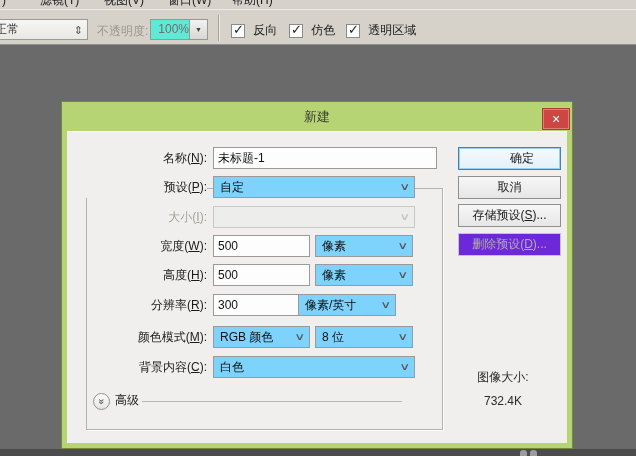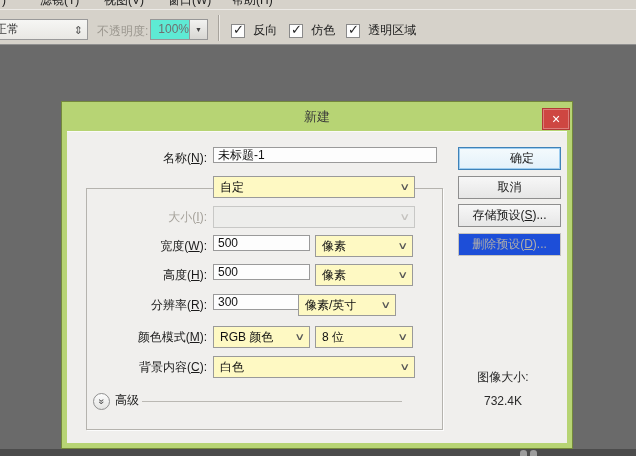--- a/index.html
+++ b/index.html
@@ -70,38 +70,38 @@
   }
   .groupbox {
     position:absolute; left:19px; top:56px; width:357px; height:242px;
     border:1px solid #b5b3ae; box-shadow:1px 1px 0 rgba(255,255,255,.8);
   }
   .flabel { position:absolute; left:14px; width:126px; text-align:right; line-height:22px; white-space:nowrap; }
   .flabel .key { text-decoration:underline; }
   .flabel.disabled { color:#a6a29b; }
   .flabel.masked { background:#f0efed; padding-left:3px; }
   .tbox {
-    position:absolute; height:16px; background:#fdfdfd; border:1px solid #9a9a9a;
+    position:absolute; height:22px; background:#fdfdfd; border:1px solid #9a9a9a;
     font-family:inherit; font-size:12px; color:#111; padding:0 4px; line-height:20px;
   }
   input.tbox { outline:none; }
   .dd {
-    position:absolute; height:22px; background:#fef9c3; border:1px solid #9a9a9a;
+    position:absolute; height:22px; background:#7dd3fc; border:1px solid #9a9a9a;
     line-height:20px; padding-left:6px; color:#111;
   }
   .dd .chev { position:absolute; right:6px; top:0; font-size:10px; color:#555; transform:scaleX(1.5); }
   .dd.disabled { background:#ededeb; border-color:#c8c8c6; }
   .dd.disabled .chev { color:#c4c2be; }
   .btn {
     position:absolute; left:391px; width:103px; height:23px;
     background:linear-gradient(#f7f7f7,#e6e6e6); border:1px solid #8e8e8e;
     font-family:inherit; font-size:12px; color:#1a1a1a; text-align:center; line-height:21px;
   }
   .btn.ok { border:1px solid #3f82b8; box-shadow:inset 0 0 0 1px #9ecdf0; background:linear-gradient(#f4fafd,#e3f1fa);padding-left:25px; }
-  .btn.disabled { color:#b0aeaa; border-color:#c6c4c0; background:#1d4ed8; }
+  .btn.disabled { color:#b0aeaa; border-color:#c6c4c0; background:#6d28d9; }
   .btn .key { text-decoration:underline; }
   .adv-circle {
     position:absolute; left:26px; top:261px; width:17px; height:17px; border-radius:50%;
     background:linear-gradient(#fcfcfc,#e4e4e2); border:1px solid #8f8f8f; text-align:center;
   }
   .adv-circle span { display:inline-block; font-size:10px; color:#444; line-height:15px; transform:rotate(90deg); }
   .adv-label { position:absolute; left:48px; top:260px; line-height:16px; }
   .adv-line { position:absolute; left:75px; top:269px; width:260px; height:1px; background:#bab8b3; }
   .imgsize { position:absolute; left:386px; width:100px; text-align:center; color:#2a2a2a; }
 </style>
@@ -155,20 +155,23 @@
     </button>
 
     <div class="content">
       <div class="groupbox"></div>
 
       <div class="flabel" style="top:15px">
         <span>名称(</span><span class="key">N</span><span>):</span>
       </div>
       <input class="tbox" style="left: 146px; top: 15px; width: 224px;" value="未标题-1">
 
+      <div class="flabel masked" style="top:44px">
+        <span>预设(</span><span class="key">P</span><span>):</span>
+      </div>
       <div class="dd" style="left:146px; top:44px; width:202px">
         <span>自定</span>
         <span class="chev">∨</span>
       </div>
 
       <div class="flabel disabled" style="top:74px">
         <span>大小(</span><span class="key">I</span><span>):</span>
       </div>
       <div class="dd disabled" style="left:146px; top:74px; width:202px">
         <span></span>

